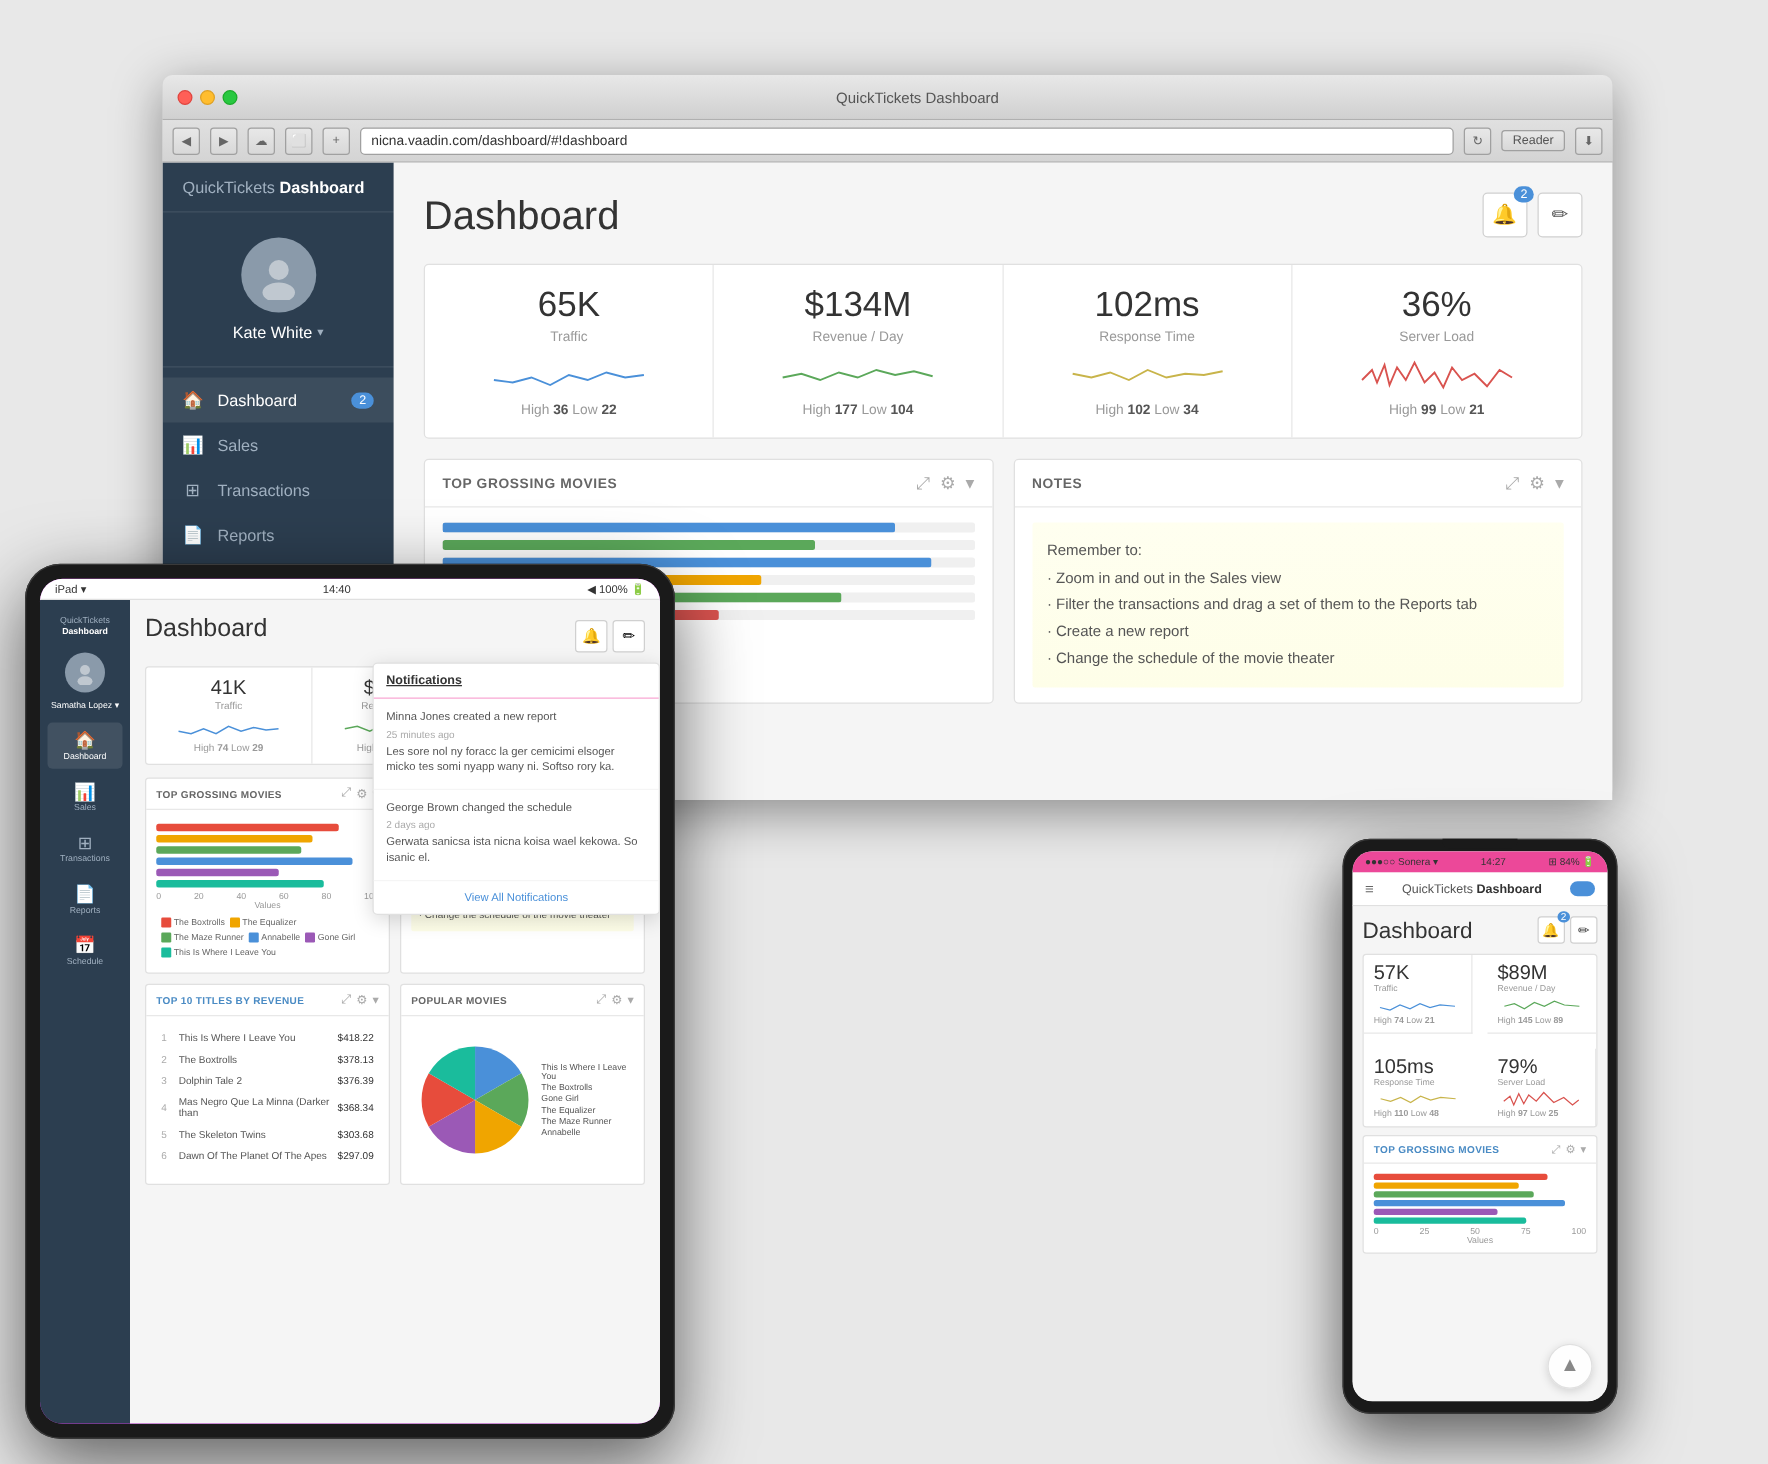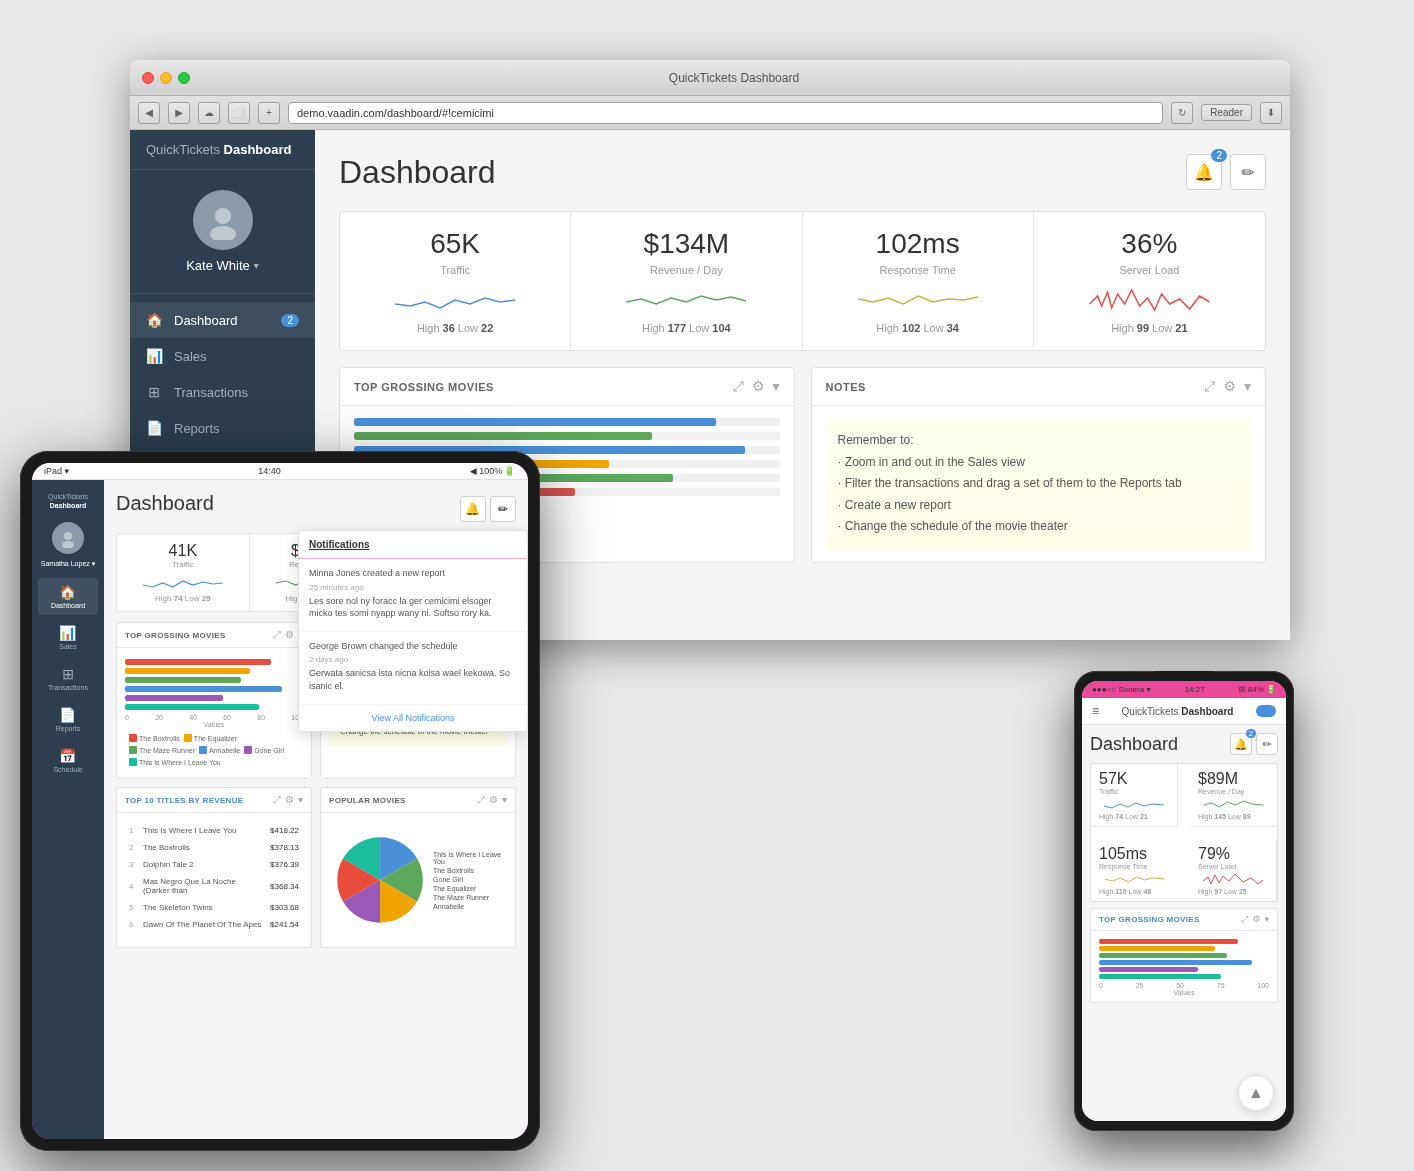--- a/index.html
+++ b/index.html
@@ -612,21 +612,21 @@
       <div class="traffic-light tl-green"></div>
     </div>
     <div class="browser-title-text">QuickTickets Dashboard</div>
   </div>
   <div class="browser-toolbar">
     <div class="nav-btn">◀</div>
     <div class="nav-btn">▶</div>
     <div class="nav-btn">☁</div>
     <div class="nav-btn">⬜</div>
     <div class="nav-btn">+</div>
-    <div class="address-bar">demo.vaadin.com/dashboard/#!cemicimi</div>
+    <div class="address-bar">nicna.vaadin.com/dashboard/#!dashboard</div>
     <div class="nav-btn">↻</div>
     <div class="reader-btn">Reader</div>
     <div class="nav-btn">⬇</div>
   </div>
 
   <div class="desktop-app">
 
     <div class="sidebar">
       <div class="sidebar-header">
         <span class="sidebar-brand">QuickTickets</span>
@@ -983,32 +983,32 @@
                         <td>The Boxtrolls</td>
                         <td>$378.13</td>
                       </tr>
                   <tr>
                         <td>3</td>
                         <td>Dolphin Tale 2</td>
                         <td>$376.39</td>
                       </tr>
                   <tr>
                         <td>4</td>
-                        <td>Mas Negro Que La Noche (Darker than</td>
+                        <td>Mas Negro Que La Minna (Darker than</td>
                         <td>$368.34</td>
                       </tr>
                   <tr>
                         <td>5</td>
                         <td>The Skeleton Twins</td>
                         <td>$303.68</td>
                       </tr>
                   <tr>
                         <td>6</td>
                         <td>Dawn Of The Planet Of The Apes</td>
-                        <td>$241.54</td>
+                        <td>$297.09</td>
                       </tr>
                 </tbody>
                   </table>
               </div>
             </div>
 
             <div class="ipad-panel">
               <div class="ipad-panel-header">
                 <span class="ipad-panel-title">POPULAR MOVIES</span>
                 <div style="display:flex;gap:4px;font-size:10px;color:#aaa;">

